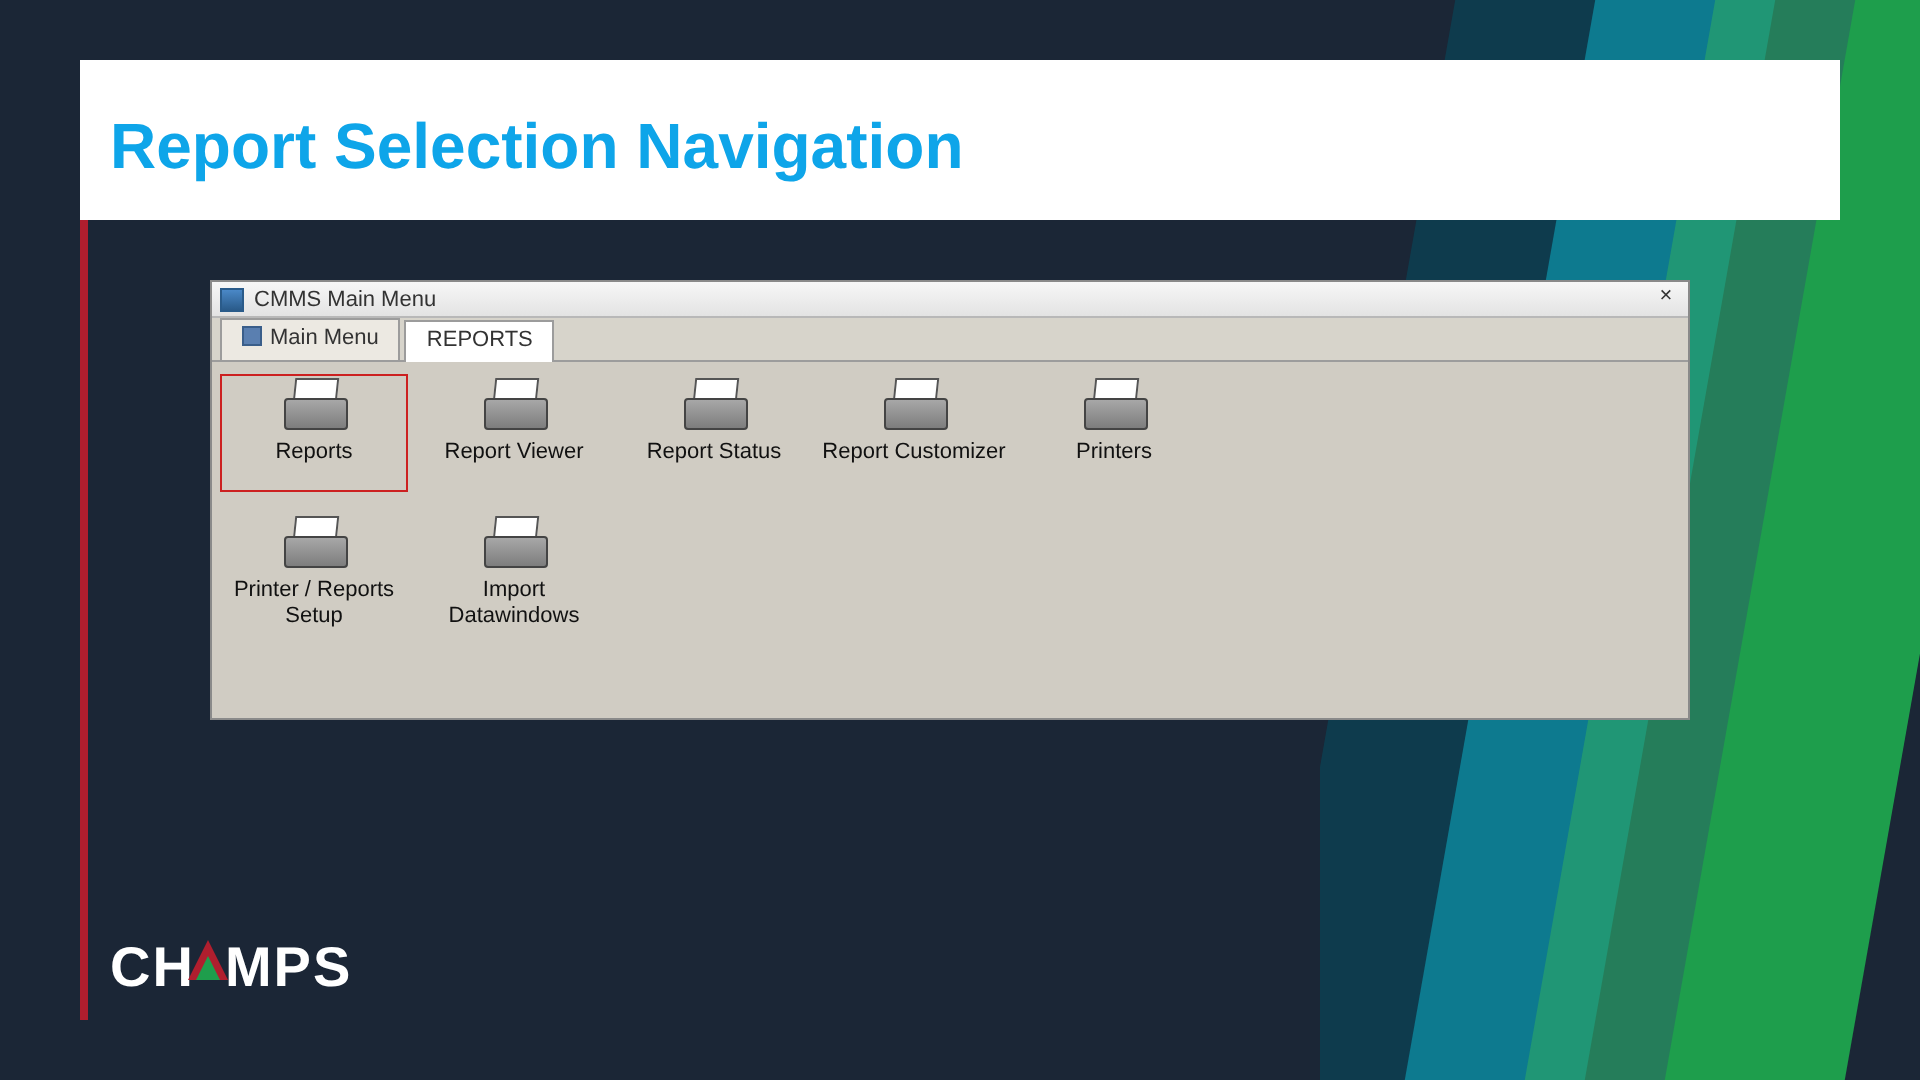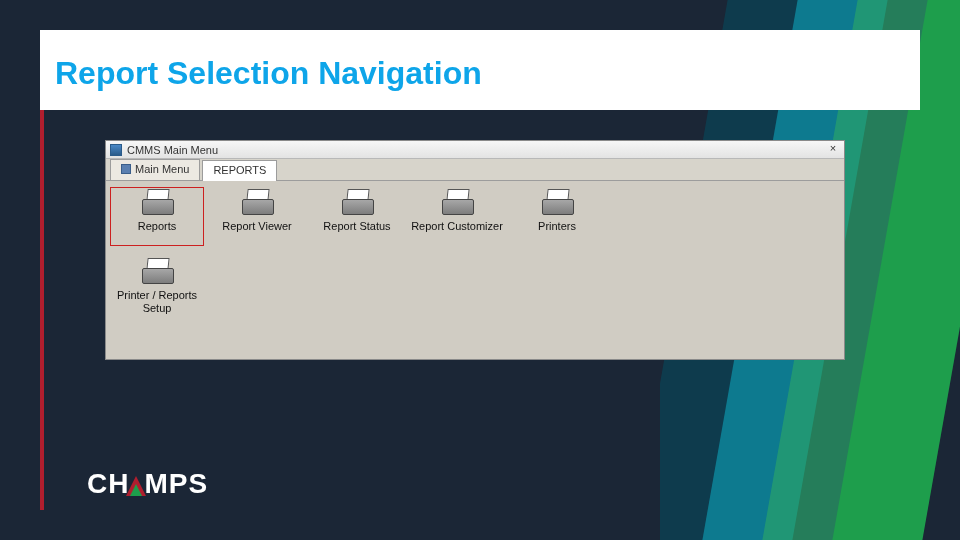--- a/index.html
+++ b/index.html
@@ -172,21 +172,21 @@
   
   .logo {
     position:absolute;
     left:55px; bottom:40px;
     z-index:7;
     font-family: Arial, sans-serif;
     font-weight:700;
     font-size:28px;
     color:#fff;
     letter-spacing:1px;
-    display:flex; align-items:center;margin-left:32px;
+    display:flex; align-items:flex-start;
   }
   .logo .a-mark{
     display:inline-block;
     width:0; height:0;
     border-left:10px solid transparent;
     border-right:10px solid transparent;
     border-bottom:20px solid #b01e2e;
     margin:0 -2px 0 -3px;
     position:relative; top:2px;
   }
@@ -260,20 +260,26 @@
         <div class="icon-label">Printers</div>
       </div>
     </div>
     <div class="icon-row">
       <div class="icon-item">
         <div class="glyph printer">
             <span class="slot"></span>
           </div>
         <div class="icon-label">Printer / Reports Setup</div>
       </div>
+      <div class="icon-item">
+        <div class="glyph printer">
+            <span class="slot"></span>
+          </div>
+        <div class="icon-label">Import Datawindows</div>
+      </div>
     </div>
   </div>
 </div>
 
 <div class="logo">
   <span>CH</span>
   <span class="a-mark"></span>
   <span>MPS</span>
 </div>
 

